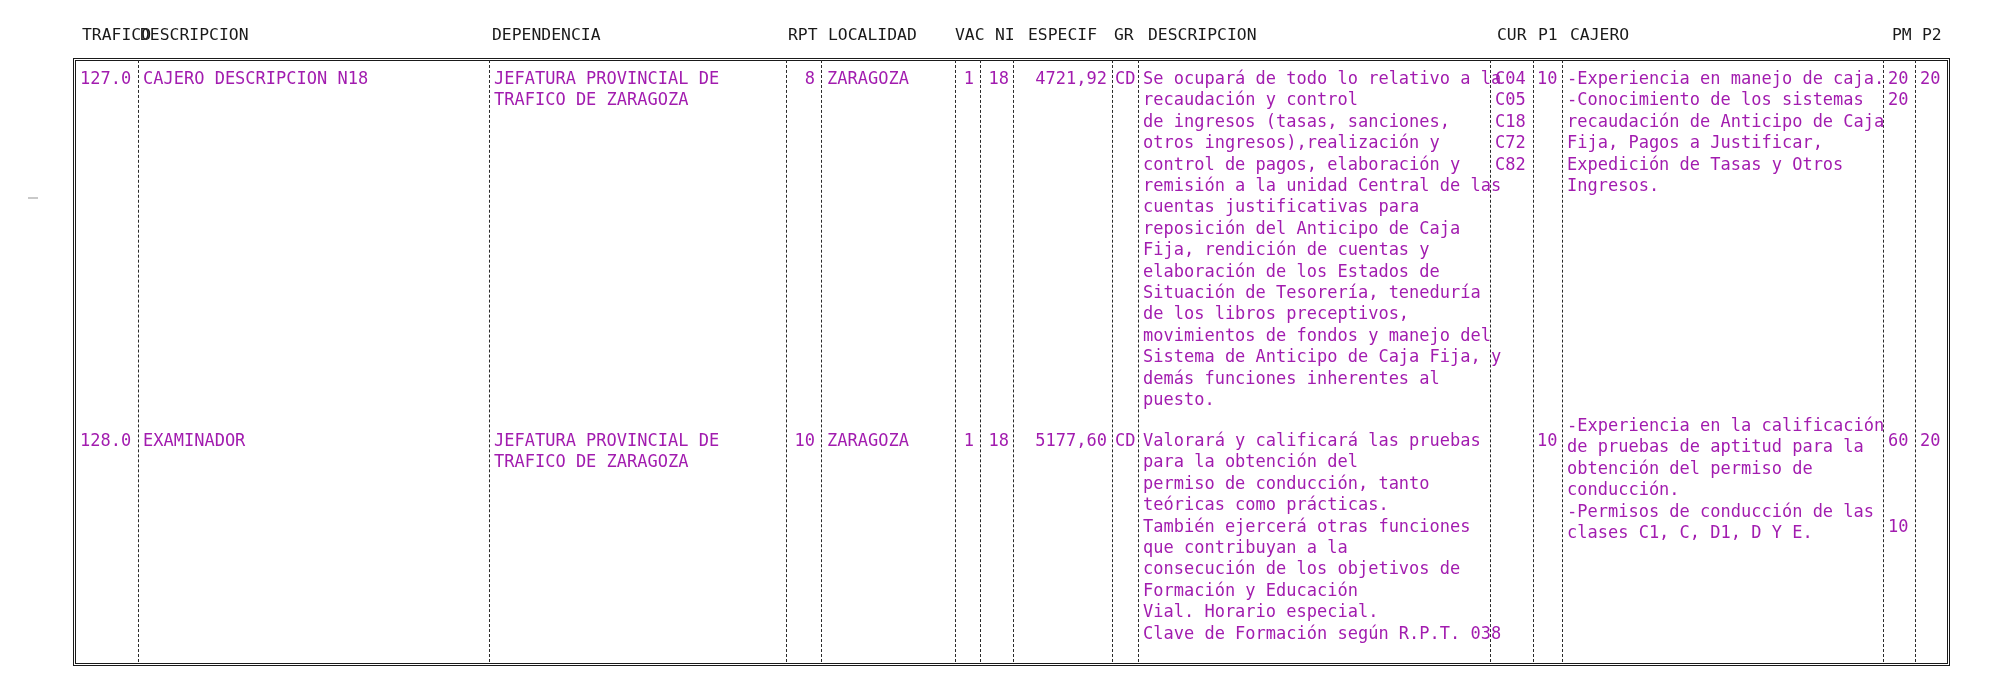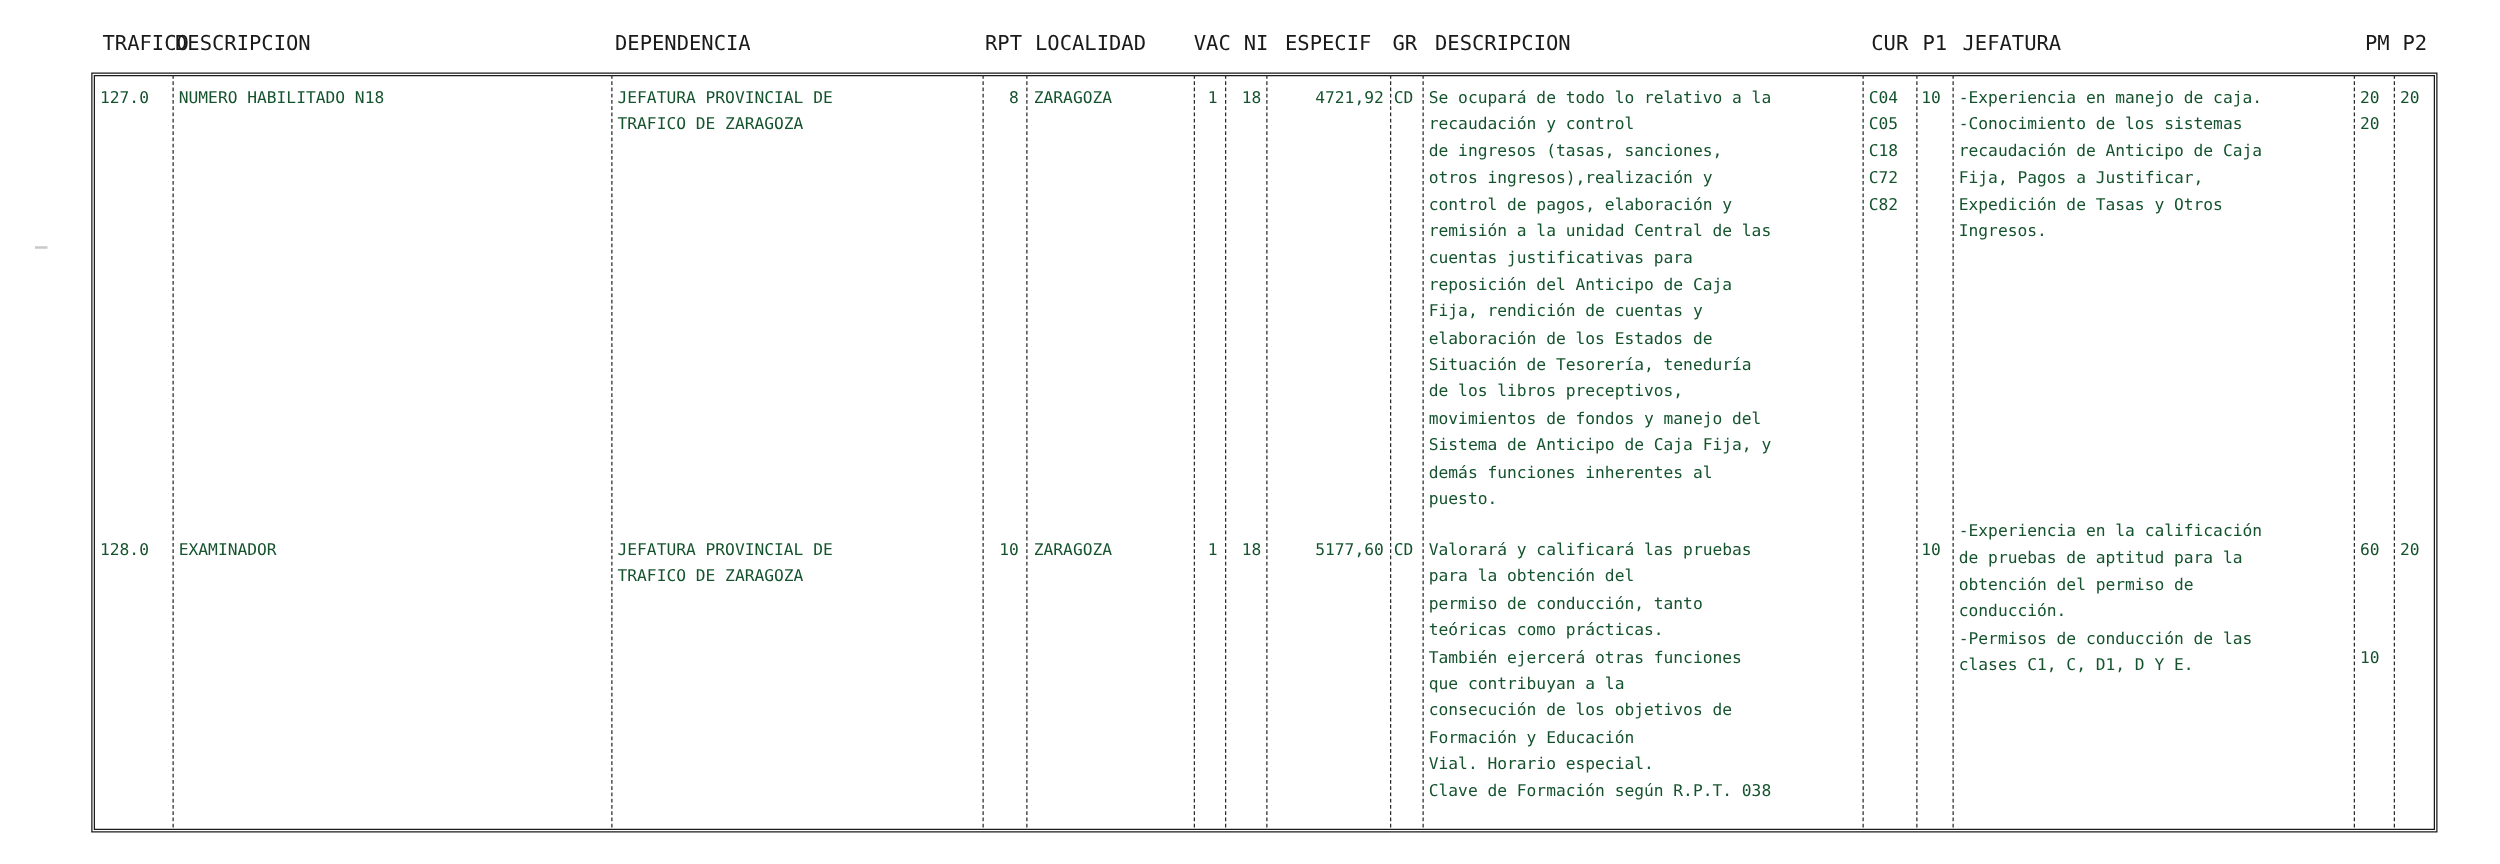--- a/index.html
+++ b/index.html
@@ -30,24 +30,24 @@
   }
   .vsep {
     position: absolute;
     top: 60px;
     height: 602px;
     width: 0;
     border-left: 1px dashed #2b2b2b;
   }
   .cell {
     position: absolute;
-    font-size: 13px;
+    font-size: 17px;
     line-height: 21.4px;
     white-space: pre;
-    color: #14532d;
+    color: #a21caf;
   }
   .num { text-align: right; }
   .artifact {
     position: absolute;
     left: 28px;
     top: 197px;
     width: 10px;
     height: 2px;
     background: #c9c9c9;
   }
@@ -62,21 +62,21 @@
   <span class="hlabel" style="left:492px">DEPENDENCIA</span>
   <span class="hlabel" style="left:788px">RPT</span>
   <span class="hlabel" style="left:828px">LOCALIDAD</span>
   <span class="hlabel" style="left:955px">VAC</span>
   <span class="hlabel" style="left:995px">NI</span>
   <span class="hlabel" style="left:1028px">ESPECIF</span>
   <span class="hlabel" style="left:1114px">GR</span>
   <span class="hlabel" style="left:1148px">DESCRIPCION</span>
   <span class="hlabel" style="left:1497px">CUR</span>
   <span class="hlabel" style="left:1538px">P1</span>
-  <span class="hlabel" style="left:1570px">JEFATURA</span>
+  <span class="hlabel" style="left:1570px">CAJERO</span>
   <span class="hlabel" style="left:1892px">PM</span>
   <span class="hlabel" style="left:1922px">P2</span>
 
   <div class="frame"></div>
 
   <div class="vsep" style="left:138px"></div>
   <div class="vsep" style="left:489px"></div>
   <div class="vsep" style="left:786px"></div>
   <div class="vsep" style="left:821px"></div>
   <div class="vsep" style="left:955px"></div>
@@ -85,21 +85,21 @@
   <div class="vsep" style="left:1112px"></div>
   <div class="vsep" style="left:1138px"></div>
   <div class="vsep" style="left:1490px"></div>
   <div class="vsep" style="left:1533px"></div>
   <div class="vsep" style="left:1562px"></div>
   <div class="vsep" style="left:1883px"></div>
   <div class="vsep" style="left:1915px"></div>
 
   <div>
     <div class="cell" style="left:80px;  top:68px">127.0</div>
-    <div class="cell" style="left:143px; top:68px">NUMERO HABILITADO N18</div>
+    <div class="cell" style="left:143px; top:68px">CAJERO DESCRIPCION N18</div>
     <div class="cell" style="left:494px; top:68px">JEFATURA PROVINCIAL DE
 TRAFICO DE ZARAGOZA</div>
     <div class="cell num" style="left:787px; top:68px; width:28px">8</div>
     <div class="cell" style="left:827px; top:68px">ZARAGOZA</div>
     <div class="cell num" style="left:954px; top:68px; width:20px">1</div>
     <div class="cell num" style="left:982px; top:68px; width:27px">18</div>
     <div class="cell num" style="left:1016px;top:68px; width:91px">4721,92</div>
     <div class="cell" style="left:1115px;top:68px">CD</div>
     <div class="cell" style="left:1143px;top:68px">Se ocupará de todo lo relativo a la
 recaudación y control

